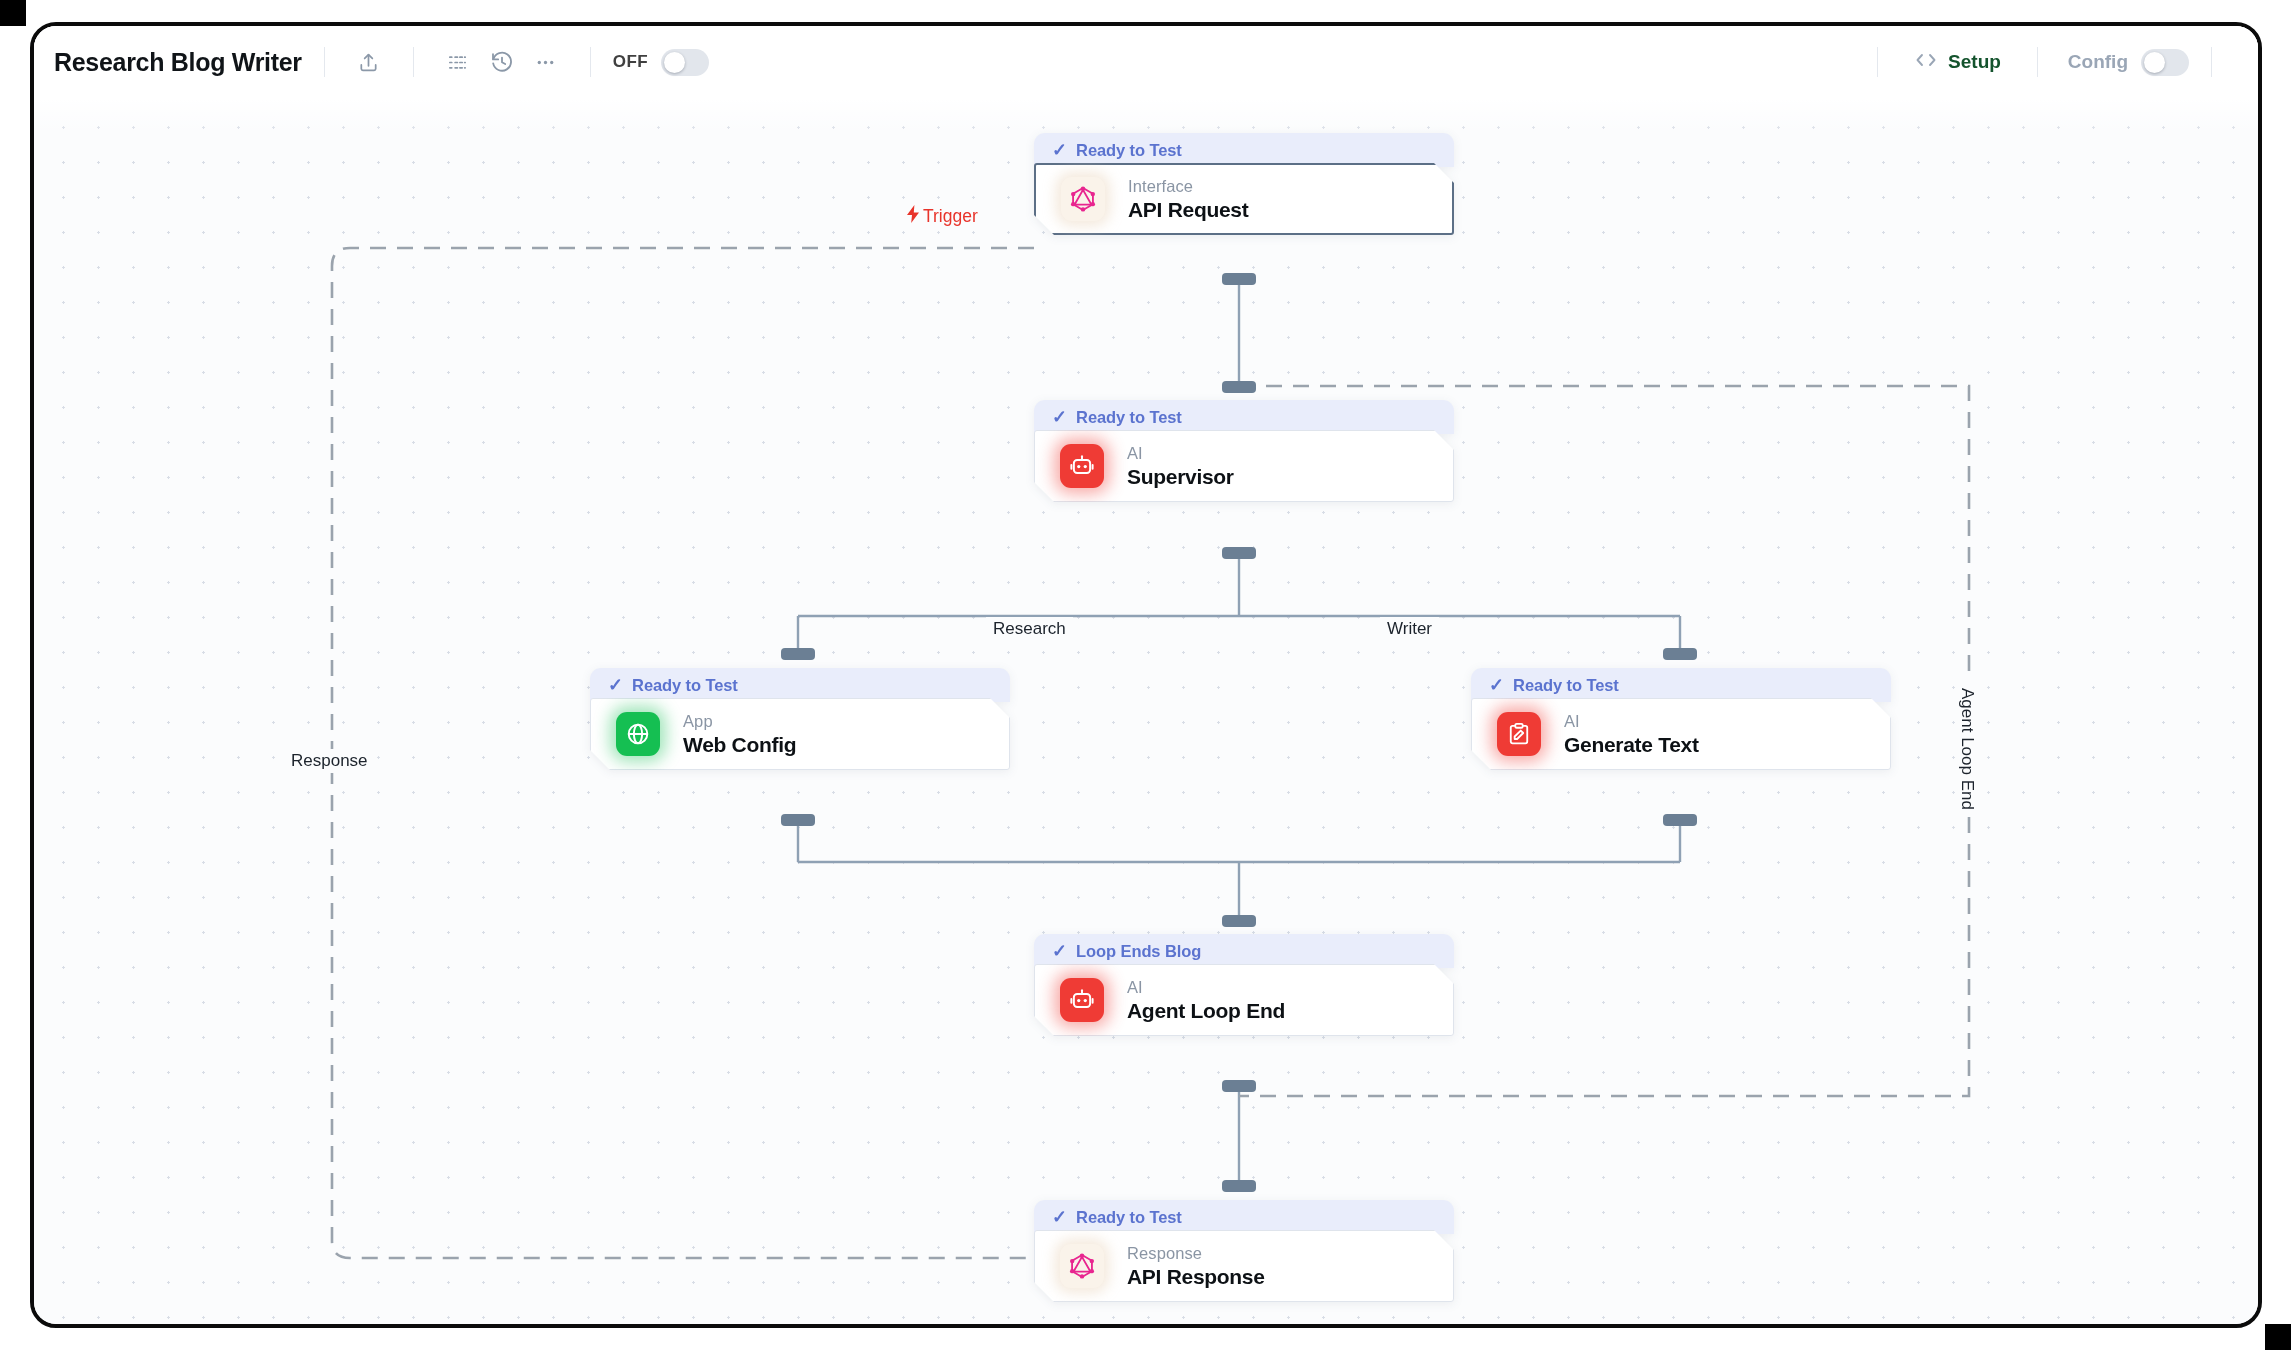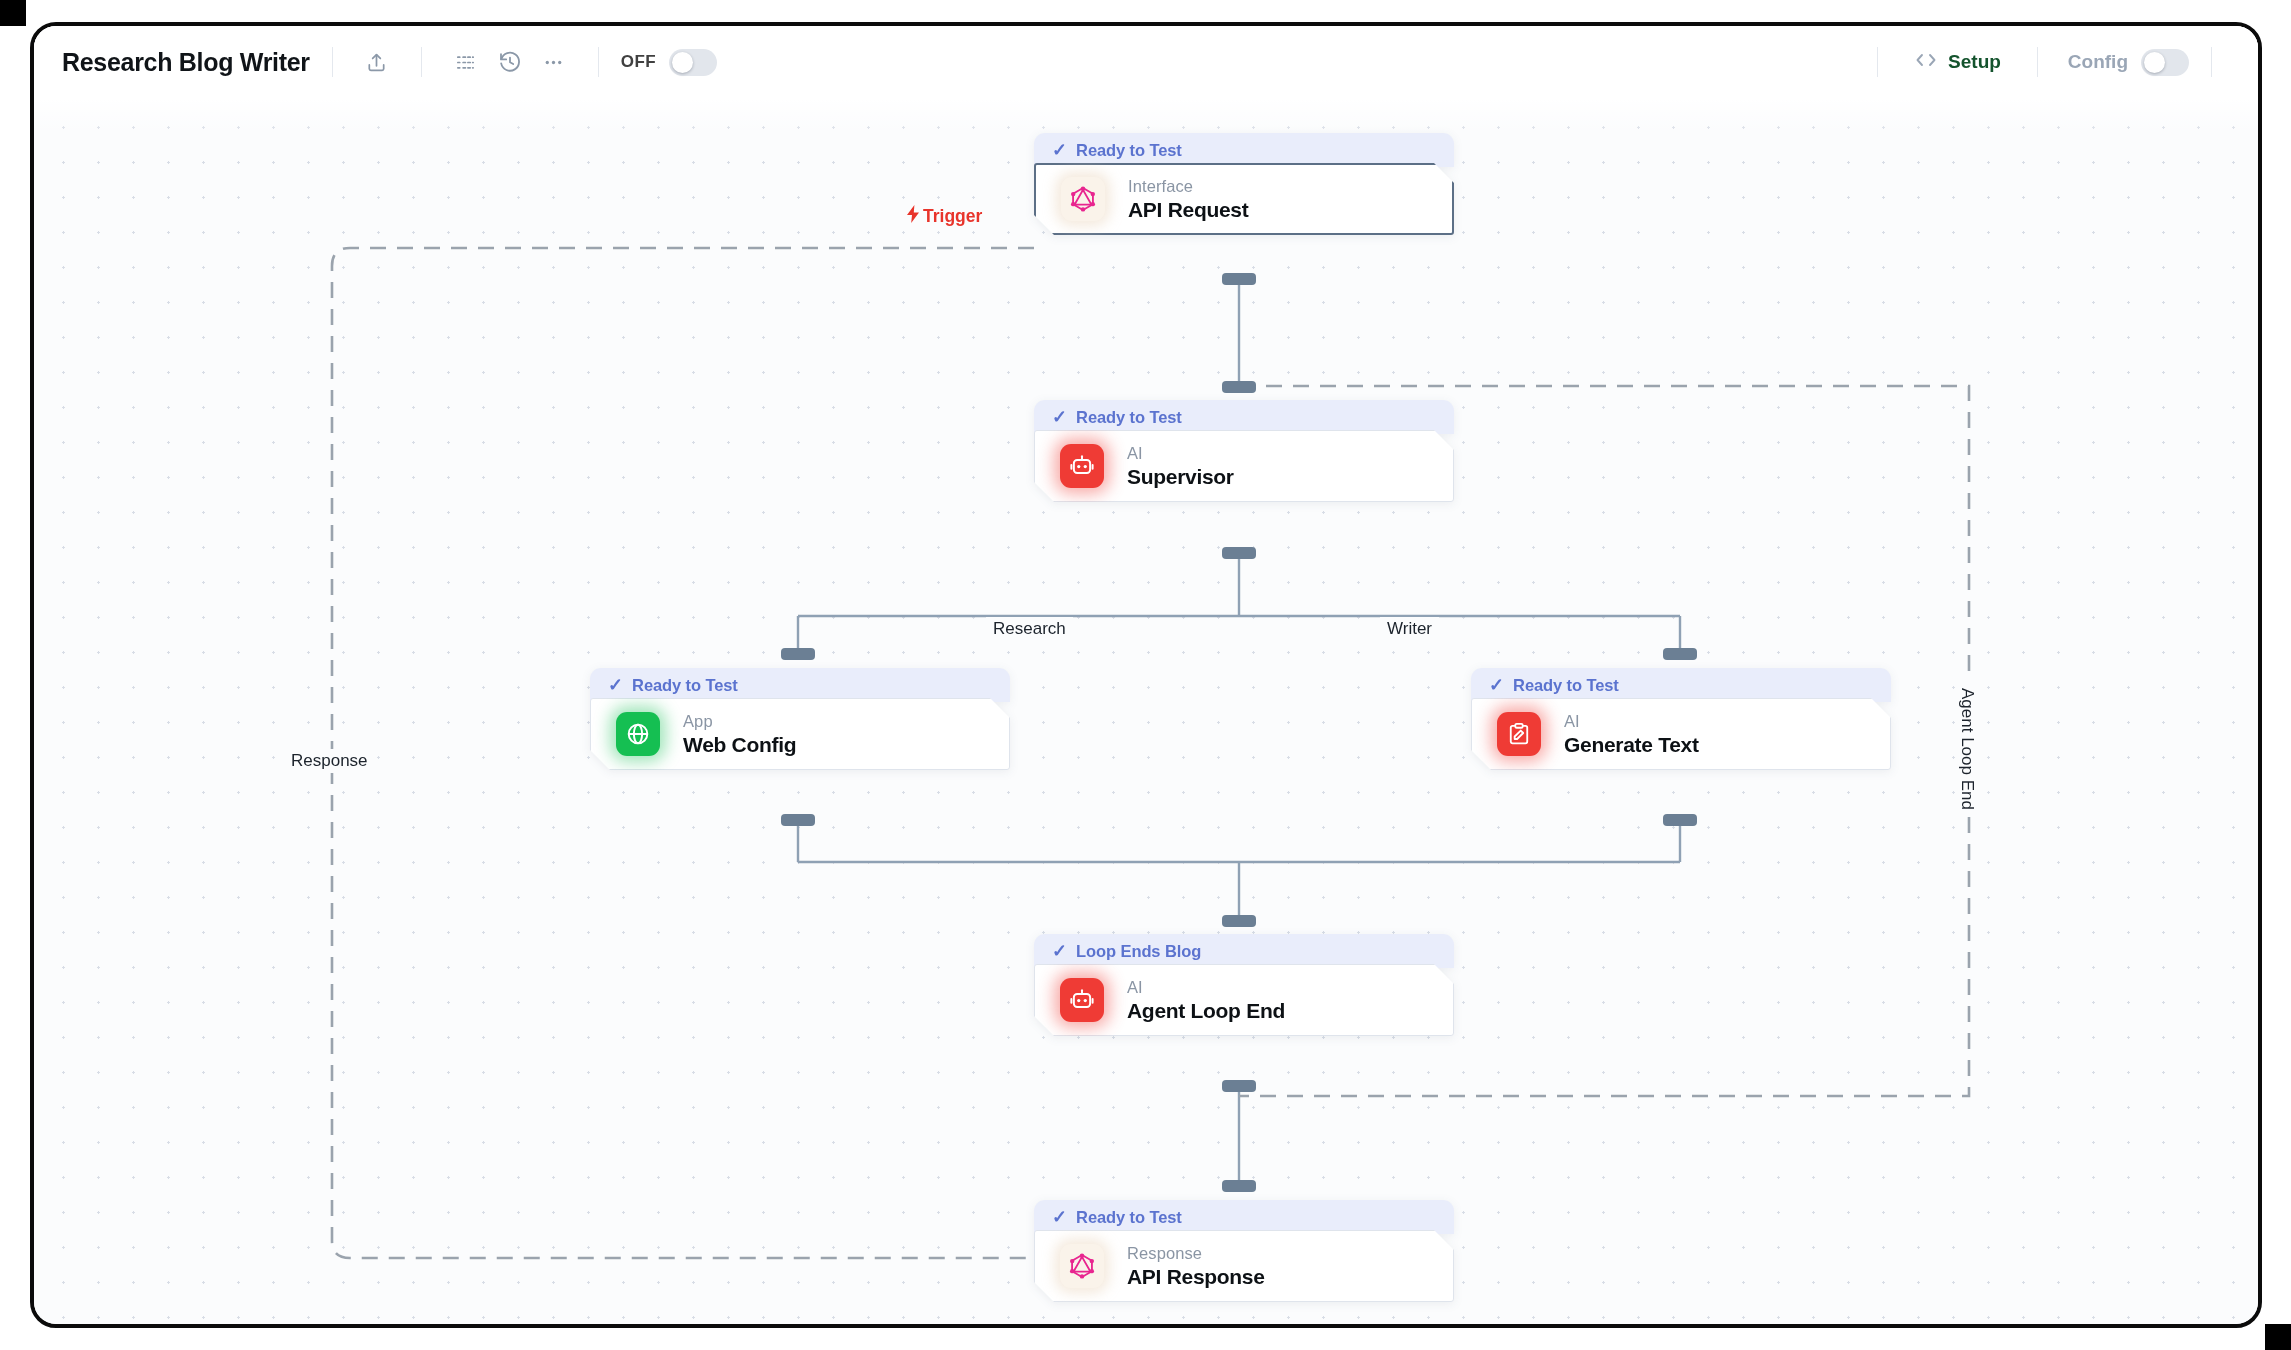--- a/index.html
+++ b/index.html
@@ -36,21 +36,21 @@
 
   
   .header {
     position: absolute;
     left: 0; top: 0;
     width: 100%; height: 72px;
     display: flex;
     align-items: center;
     background: #ffffff;
     z-index: 30;
-    padding: 0 6px 0 28px;
+    padding: 0 6px 0 20px;
   }
   .header::after {
     content: "";
     position: absolute;
     left: 0; right: 0; bottom: 0;
     height: 36px;
     background: linear-gradient(to bottom, rgba(255,255,255,1), rgba(255,255,255,0));
     transform: translateY(100%);
     pointer-events: none;
   }
@@ -231,21 +231,21 @@
     background: #fbfcfd;
     padding: 2px 7px;
   }
   .trigger-label {
     position: absolute;
     display: flex;
     align-items: center;
     gap: 2px;
     color: #e8342b;
     font-size: 17.5px;
-    font-weight: bold;
+    font-weight: normal;
     z-index: 14;
     background: #fbfcfd;
     padding: 2px 6px;
     white-space: nowrap;
   }
   .vertical-label {
     position: absolute;
     font-size: 17px;
     color: #1c232c;
     writing-mode: vertical-rl;

